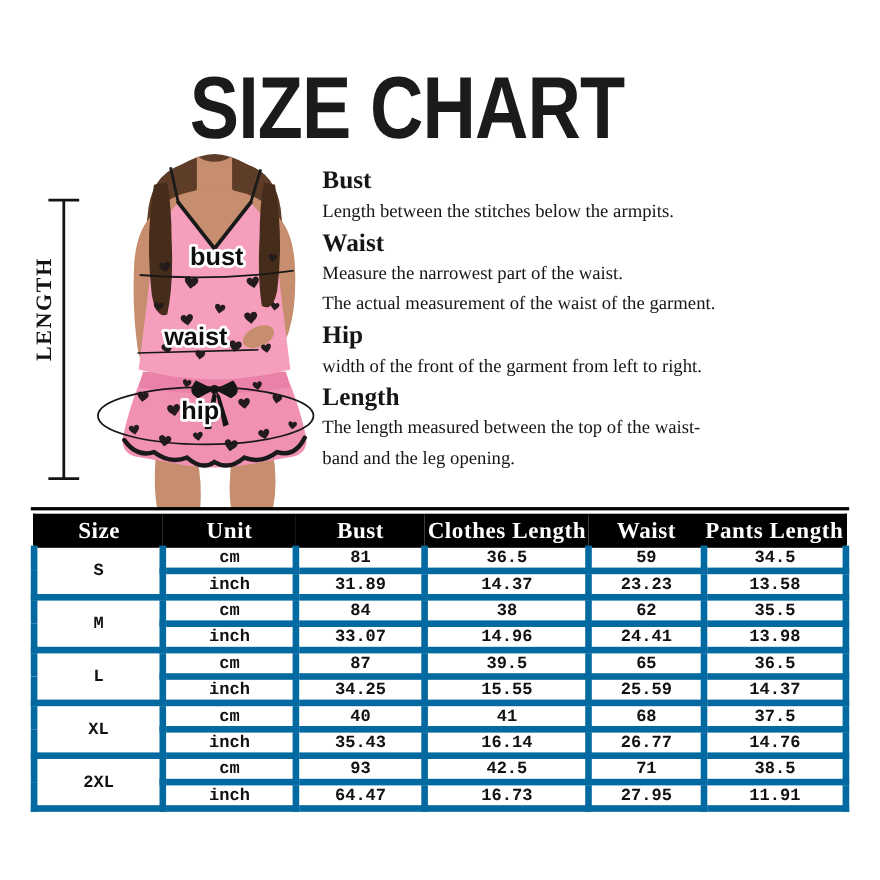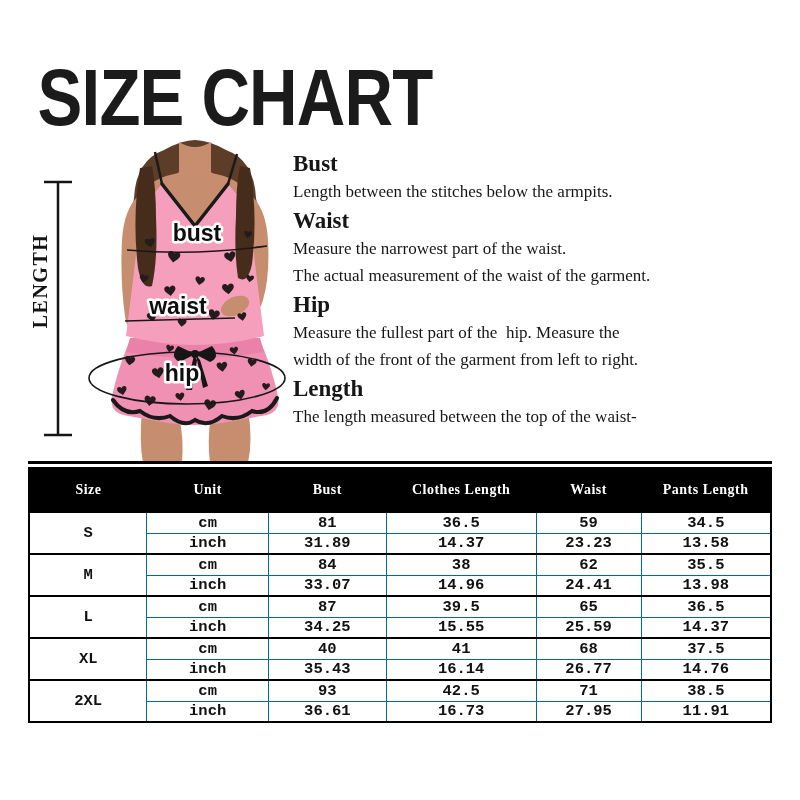--- a/index.html
+++ b/index.html
@@ -1,21 +1,21 @@
 <!DOCTYPE html>
 <html><head>
 <meta charset="utf-8">
 <style>
   * { margin:0; padding:0; box-sizing:border-box; }
   html,body { width:800px; height:800px; background:#ffffff; overflow:hidden;
               font-family:"Liberation Serif", serif; }
   .page { position:relative; width:800px; height:800px; background:#fff; }
 
   
-  .title-wrap { position:absolute; top:58px; left:0; width:740px; }
+  .title-wrap { position:absolute; top:58px; left:0; width:740px; text-align:center; }
   .title { display:inline-block; font-family:"Liberation Sans", sans-serif;
            font-weight:700; font-size:80px; line-height:1; color:#1b1b1b;
            letter-spacing:-1px; transform:scaleX(0.84); transform-origin:center; }
 
   
   .length-svg { position:absolute; left:26px; top:158px; }
   .length-text { font-family:"Liberation Serif", serif; font-weight:700;
                  font-size:20px; letter-spacing:1.5px; fill:#141414; }
 
   
@@ -27,23 +27,23 @@
   
   .defs { position:absolute; left:293px; top:149px; width:486px; color:#161616; }
   .def-term { font-weight:700; font-size:23px; line-height:29px; }
   .def-line { font-size:17px; line-height:27.5px; white-space:pre-wrap; }
 
   
   .table-wrap { position:absolute; left:28px; top:461px; width:744px; }
   .toprule { height:3px; background:#000; margin-bottom:3px; }
   table { width:100%; border-collapse:collapse; border:2px solid #000; table-layout:fixed; }
   thead th { background:#000; color:#fff; font-family:"Liberation Serif", serif;
-             font-weight:700; font-size:14px; height:44px; letter-spacing:0.5px;
+             font-weight:700; font-size:21px; height:29px; letter-spacing:0.5px;
              text-align:center; }
-  tbody td { border:1px solid #0369a1; height:21px; text-align:center; padding:0;
+  tbody td { border:6px solid #0369a1; height:21px; text-align:center; padding:0;
              font-family:"Liberation Mono", monospace; font-size:15.5px;
              font-weight:600; color:#111; }
   tbody tr.group-start td { border-top:2px solid #000; }
   col.c-size  { width:15.9%; } col.c-unit  { width:16.4%; }
   col.c-bust  { width:15.9%; } col.c-clen  { width:20.2%; }
   col.c-waist { width:14.2%; } col.c-plen  { width:17.5%; }
 </style>
 </head>
 <body>
 
@@ -141,24 +141,24 @@
     <text class="anno-label" x="100" y="243">hip</text>
   </svg>
 
   <div class="defs">
     <div class="def-term">Bust</div>
     <div class="def-line">Length between the stitches below the armpits.</div>
     <div class="def-term">Waist</div>
     <div class="def-line">Measure the narrowest part of the waist.</div>
     <div class="def-line">The actual measurement of the waist of the garment.</div>
     <div class="def-term">Hip</div>
-    <div class="def-line">Measure the fullest part of the  hip. Measure the</div>
     <div class="def-line">width of the front of the garment from left to right.</div>
     <div class="def-term">Length</div>
     <div class="def-line">The length measured between the top of the waist-</div>
+    <div class="def-line">band and the leg opening.</div>
   </div>
 
   <div class="table-wrap">
     <div class="toprule"></div>
     <table>
       <colgroup>
         <col class="c-size">
           <col class="c-unit">
           <col class="c-bust">
         <col class="c-clen">
@@ -239,21 +239,21 @@
         <tr class="group-start">
           <td rowspan="2">2XL</td>
           <td>cm</td>
           <td>93</td>
           <td>42.5</td>
           <td>71</td>
           <td>38.5</td>
         </tr>
         <tr>
           <td>inch</td>
-          <td>36.61</td>
+          <td>64.47</td>
           <td>16.73</td>
           <td>27.95</td>
           <td>11.91</td>
         </tr>
       </tbody>
     </table>
   </div>
 
 </div>
 

